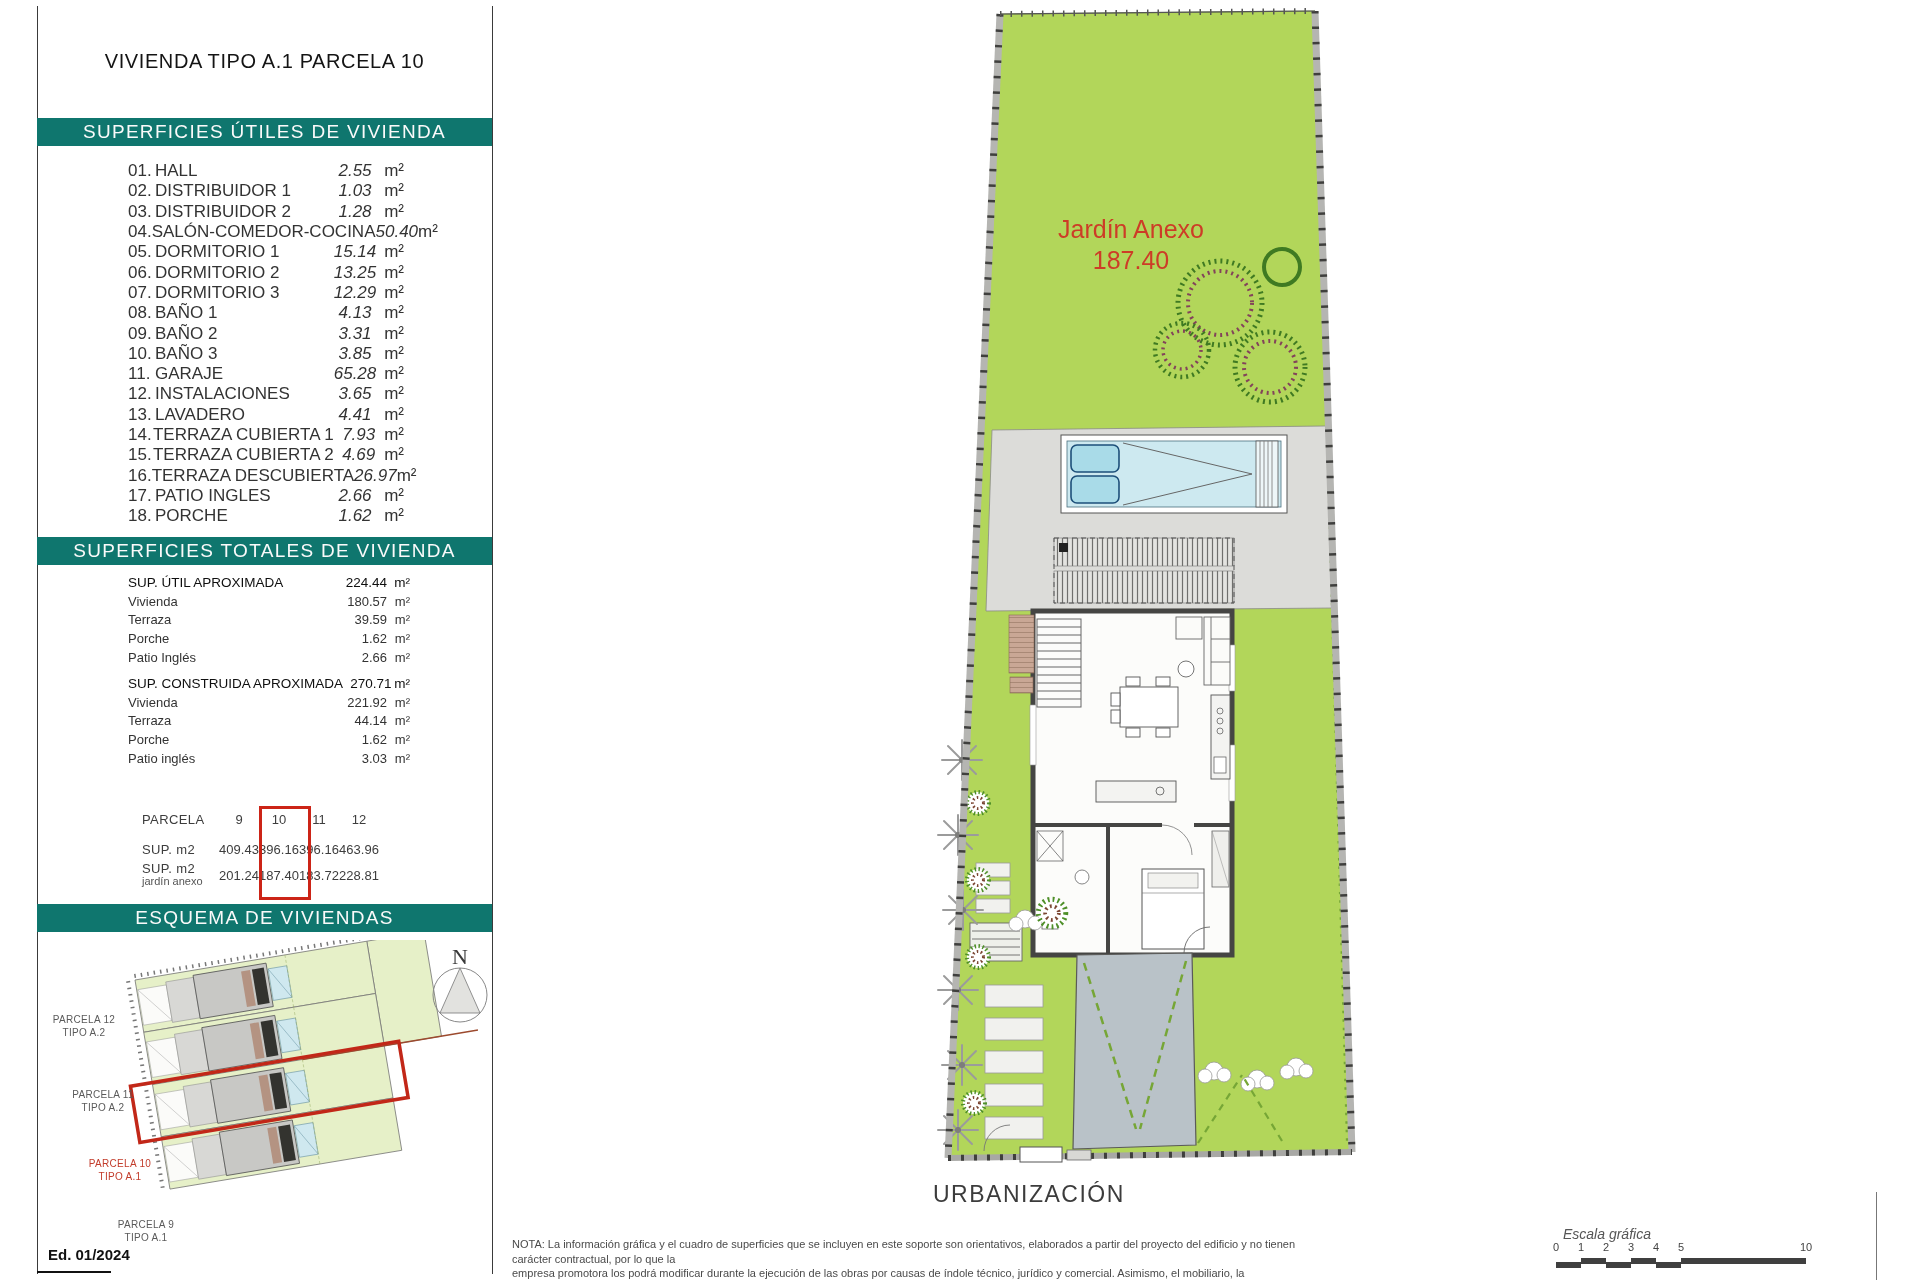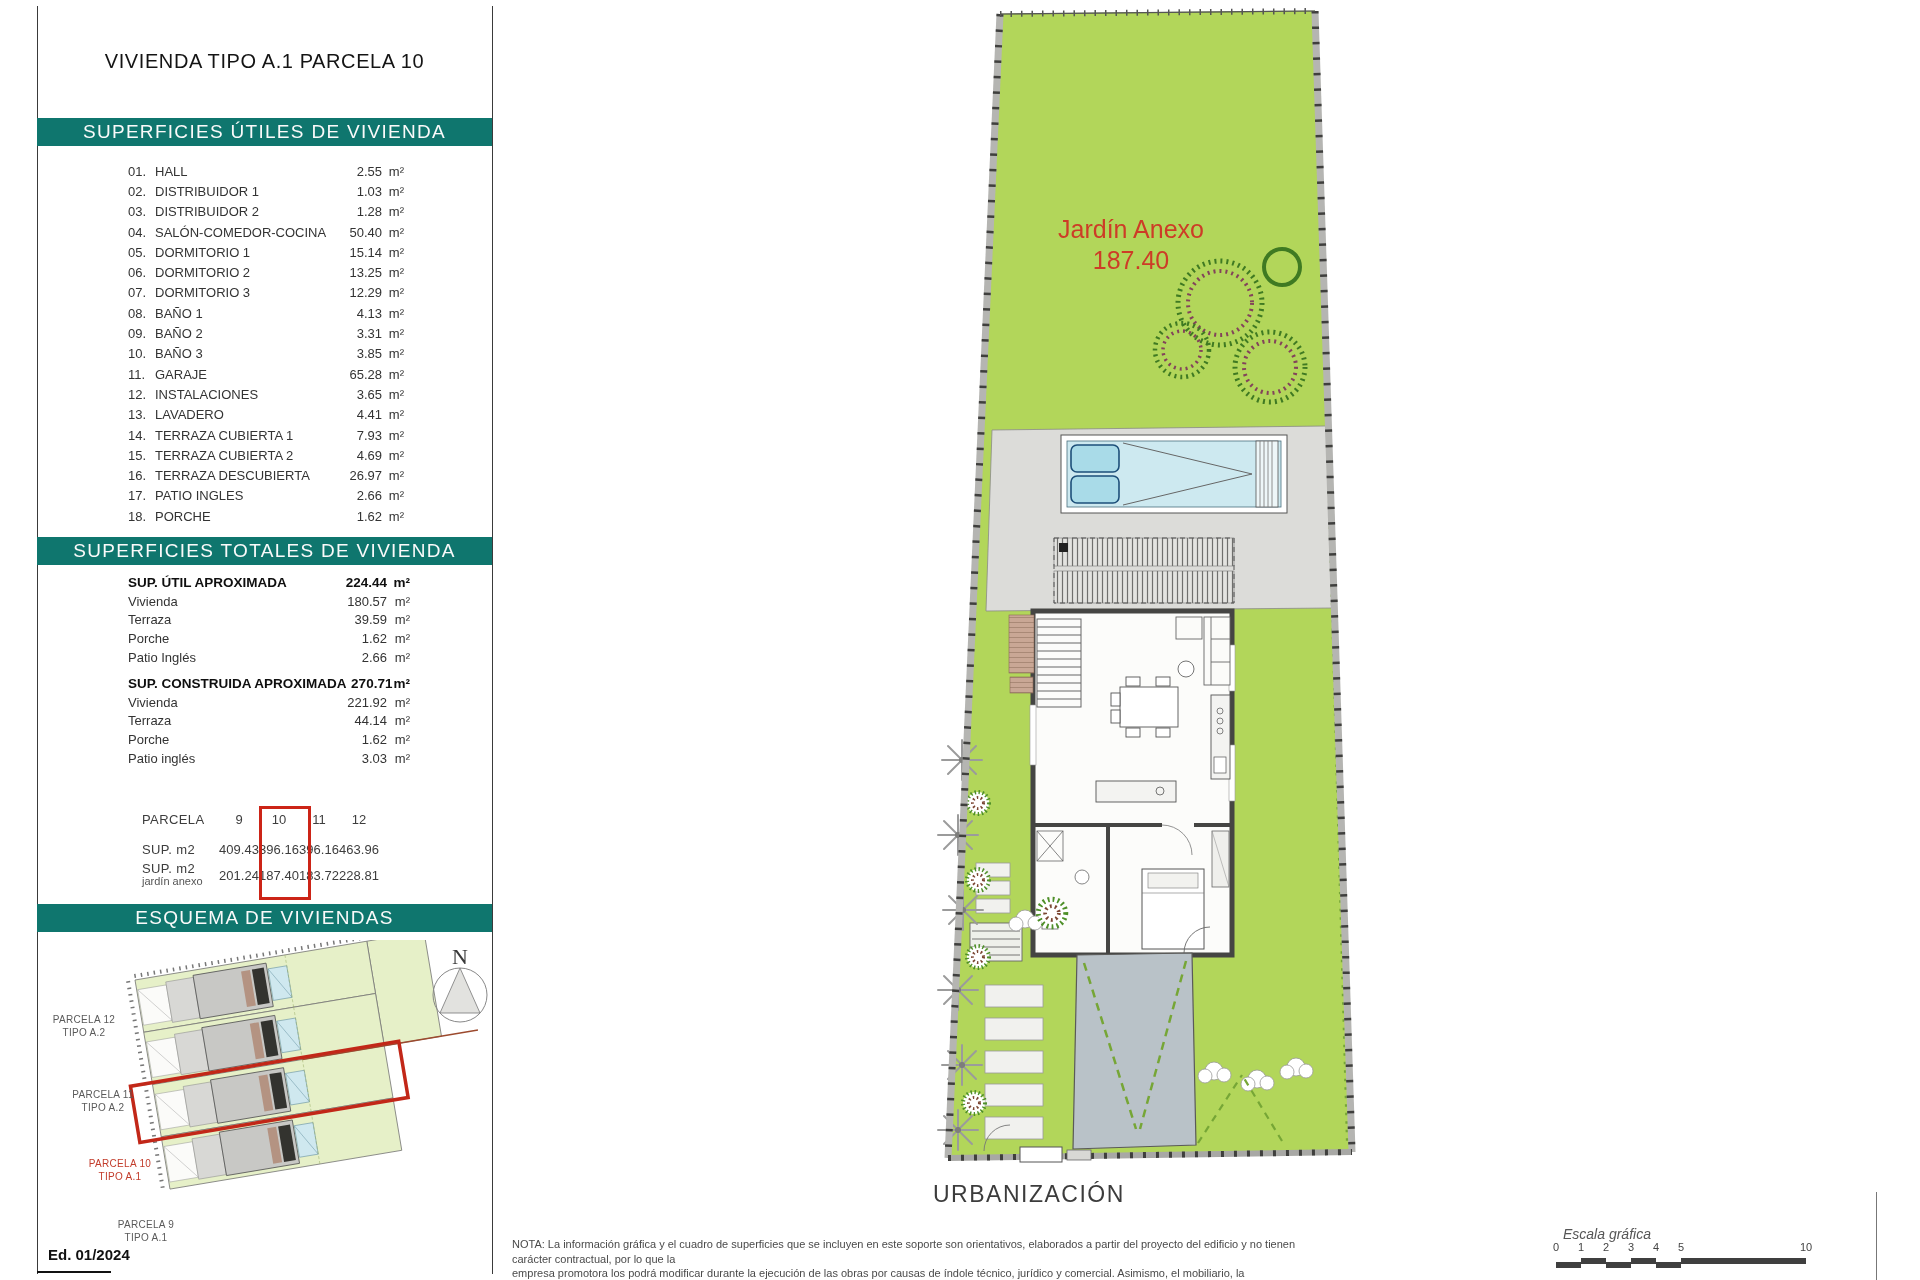--- a/index.html
+++ b/index.html
@@ -9,26 +9,26 @@
   #sidebar{position:absolute;left:37px;top:0;width:455px;height:1112px;}
   .vline{position:absolute;top:6px;width:1px;height:1268px;background:#3a3a3a;}
   #vline-l{left:0;} #vline-r{left:455px;}
   .title{position:absolute;top:44px;left:0;width:455px;text-align:center;
          font-size:20px;line-height:34px;letter-spacing:0.6px;color:#141414;font-weight:500;}
   .banner{position:absolute;left:0;width:455px;height:28px;background:#0f766e;color:#fafafa;
           display:flex;align-items:center;justify-content:center;font-size:19px;
           font-weight:400;letter-spacing:1.3px;white-space:nowrap;}
   #banner-utiles{top:118px;} #banner-totales{top:537px;} #banner-parcela{top:772px;} #banner-esquema{top:904px;}
   .utiles{position:absolute;top:161px;left:91px;width:276px;}
-  .u-row{display:flex;height:20.3px;align-items:center;font-size:13px;color:#333;}
-  .u-num{width:27px;} .u-lbl{flex:1;white-space:nowrap;} .u-val{width:54px;text-align:right;} .u-unit{width:22px;text-align:right;}
+  .u-row{display:flex;height:20.3px;align-items:center;font-size:17px;color:#333;}
+  .u-num{width:27px;} .u-lbl{flex:1;white-space:nowrap;} .u-val{width:54px;text-align:center;font-style:italic;} .u-unit{width:22px;text-align:right;}
   .tot{position:absolute;left:91px;width:282px;}
   #tot-util{top:573px;} #tot-constr{top:674px;}
   .t-row{display:flex;height:18.8px;align-items:center;font-size:13px;color:#333;}
-  .t-row.hdr{font-weight:700;color:#0f0f0f;font-size:13.5px;}
+  .t-row.hdr{font-weight:400;color:#0f0f0f;font-size:13.5px;}
   .t-lbl{flex:1;white-space:nowrap;} .t-val{width:60px;text-align:right;} .t-unit{width:23px;text-align:right;}
   .p-lbl{position:absolute;left:105px;font-size:13px;color:#3d3d3d;letter-spacing:0.4px;}
   #p-lbl-1{top:812px;} #p-lbl-2{top:842px;} #p-lbl-3{top:862px;line-height:13px;}
   #p-lbl-3 .sub{display:block;font-size:11px;color:#555;letter-spacing:0;}
   .p-cols{position:absolute;left:182px;top:812px;display:flex;}
   .p-col{width:40px;text-align:center;font-size:13px;color:#3d3d3d;}
   .p-id{height:30px;} .p-sup{height:22px;} .p-jar{padding-top:4px;}
   .red-box{position:absolute;left:222px;top:806px;width:46px;height:88px;border:3px solid #cc2417;}
   .esq-svg{position:absolute;left:3px;top:940px;width:450px;height:330px;}
   .north-svg{position:absolute;left:387px;top:946px;width:72px;height:80px;}

